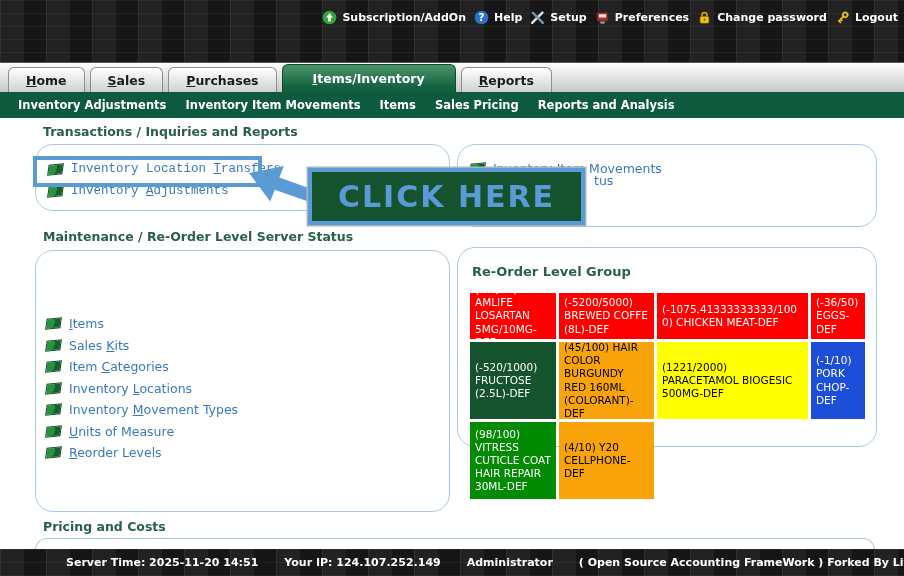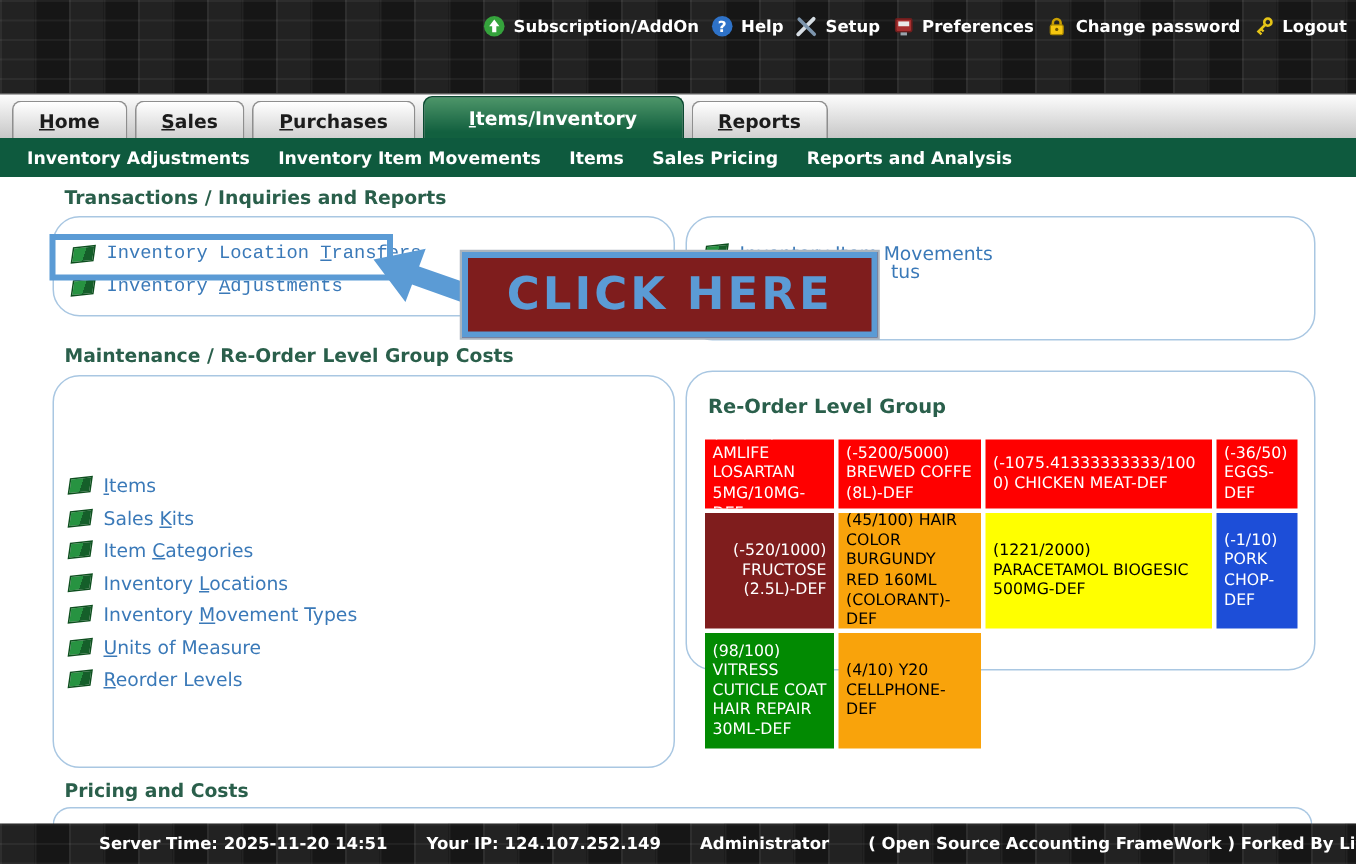--- a/index.html
+++ b/index.html
@@ -76,21 +76,21 @@
 
   
   .footer{position:absolute;left:0;bottom:0;width:904px;height:27px;display:flex;
           align-items:center;gap:26px;padding-left:66px;box-sizing:border-box;
           color:#fff;font-size:11px;font-weight:bold;white-space:nowrap;}
 
   
   #hl-rect{position:absolute;left:33px;top:156px;width:229px;height:31px;
            border:4px solid #5b9bd5;box-sizing:border-box;pointer-events:none;}
   #arrow-svg{position:absolute;left:0;top:0;width:904px;height:576px;pointer-events:none;}
-  #click-box{position:absolute;left:308px;top:168px;width:277px;height:57px;background:#7f1d1d;
+  #click-box{position:absolute;left:308px;top:168px;width:277px;height:57px;background:#14532d;
              border:4px solid #5b9bd5;box-sizing:border-box;display:flex;align-items:center;
              justify-content:center;font-size:30px;font-weight:900;letter-spacing:2px;
              color:#5b9bd5;box-shadow:0 0 0 1.5px #aab4be;}
 </style>
 </head>
 <body>
 
 <div class="page">
 
   <header class="topbar darkbar">
@@ -178,21 +178,21 @@
 
   <nav class="subnav" style="background-color: rgb(14, 90, 62);">
     <span class="sn">Inventory Adjustments</span>
     <span class="sn">Inventory Item Movements</span>
     <span class="sn">Items</span>
     <span class="sn">Sales Pricing</span>
     <span class="sn">Reports and Analysis</span>
   </nav>
 
   <div class="sec-h" id="h-trans">Transactions / Inquiries and Reports</div>
-  <div class="sec-h" id="h-maint">Maintenance / Re-Order Level Group Costs</div>
+  <div class="sec-h" id="h-maint">Maintenance / Re-Order Level Server Status</div>
   <div class="sec-h" id="h-pricing">Pricing and Costs</div>
 
   <div class="panel" id="p-trans-left">
     <div class="lrow">
       <span class="book"></span>
       <span class="link"><span>Inventory Location </span><span class="ac">T</span><span>ransfers</span></span>
     </div>
     <div class="lrow">
       <span class="book"></span>
       <span class="link"><span>Inventory </span><span class="ac">A</span><span>djustments</span></span>
@@ -247,21 +247,21 @@
         </div>
       <div class="cell c-r1" style="background-color: rgb(255, 0, 0); color: rgb(255, 255, 255);">
           <span>(-5200/5000) BREWED COFFE (8L)-DEF</span>
         </div>
       <div class="cell c-r1" style="background-color: rgb(255, 0, 0); color: rgb(255, 255, 255);">
           <span>(-1075.41333333333/1000) CHICKEN MEAT-DEF</span>
         </div>
       <div class="cell c-r1" style="background-color: rgb(255, 0, 0); color: rgb(255, 255, 255);">
           <span>(-36/50) EGGS-DEF</span>
         </div>
-      <div class="cell c-r2" style="background-color: #7f1d1d; color: rgb(255, 255, 255); text-align: right;">
+      <div class="cell c-r2" style="background-color: #14532d; color: rgb(255, 255, 255);">
           <span>(-520/1000) FRUCTOSE (2.5L)-DEF</span>
         </div>
       <div class="cell c-r2" style="background-color: rgb(249, 163, 11); color: rgb(0, 0, 0);">
           <span>(45/100) HAIR COLOR BURGUNDY RED 160ML (COLORANT)-DEF</span>
         </div>
       <div class="cell c-r2" style="background-color: rgb(255, 255, 0); color: rgb(0, 0, 0);">
           <span>(1221/2000) PARACETAMOL BIOGESIC 500MG-DEF</span>
         </div>
       <div class="cell c-r2" style="background-color: #1d4ed8; color: rgb(255, 255, 255);">
           <span>(-1/10) PORK CHOP-DEF</span>

